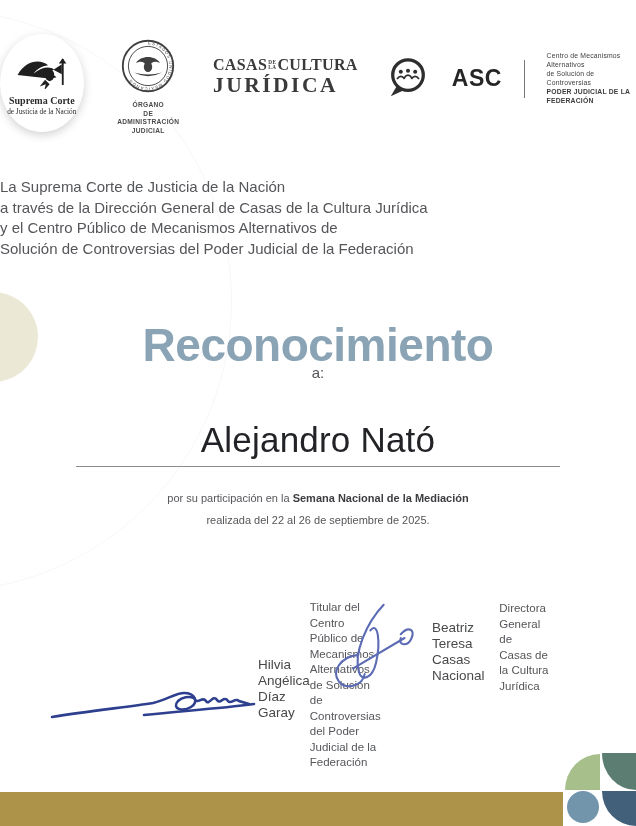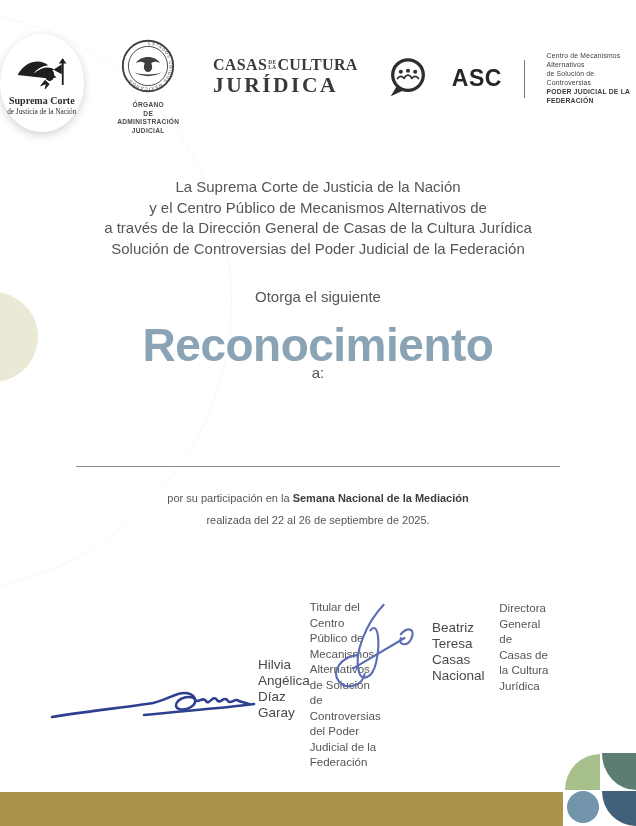--- a/index.html
+++ b/index.html
@@ -39,21 +39,21 @@
         margin:0 1px;}
   .ccj-line2{font-weight:bold;font-size:21.5px;letter-spacing:2.5px;line-height:21px;margin-top:1px;}
   .asc{display:flex;align-items:center;margin-top:18px;gap:22px;}
   .asc-acronym{font-size:23px;font-weight:bold;color:#262626;letter-spacing:.5px;}
   .asc-divider{width:1px;height:38px;background:#777;}
   .asc-text{display:flex;flex-direction:column;justify-content:center;gap:1px;}
   .asc-line{font-size:6.8px;color:#3c3c3c;line-height:8.6px;letter-spacing:.2px;}
   .asc-line.bold{font-weight:bold;}
 
   
-  .intro{position:absolute;top:177px;left:0;width:636px;text-align:center;font-size:15px;
+  .intro{position:absolute;top:177px;left:0;width:636px;text-align:left;font-size:15px;
         line-height:20.5px;color:#55565a;}
   .otorga{position:absolute;top:288px;left:0;width:636px;text-align:center;font-size:15px;
         color:#55565a;}
   .cert-title{position:absolute;top:318px;left:0;width:636px;text-align:center;font-size:46px;
         font-weight:bold;color:#8aa4b5;letter-spacing:-.5px;}
   .a-label{position:absolute;top:364px;left:0;width:636px;text-align:center;font-size:15px;
         color:#55565a;}
   .recipient{position:absolute;top:420px;left:0;width:636px;text-align:center;font-size:35px;
         color:#222326;letter-spacing:.2px;}
   .rule{position:absolute;top:466px;left:76px;width:484px;height:1px;background:#8c8c8c;}
@@ -155,29 +155,29 @@
       <span class="asc-text">
         <span class="asc-line">Centro de Mecanismos Alternativos</span>
         <span class="asc-line">de Solución de Controversias</span>
         <span class="asc-line bold">PODER JUDICIAL DE LA FEDERACIÓN</span>
       </span>
     </div>
   </div>
 
   <div class="intro">
     <div>La Suprema Corte de Justicia de la Nación</div>
+    <div>a través de la Dirección General de Casas de la Cultura Jurídica</div>
     <div>y el Centro Público de Mecanismos Alternativos de</div>
-    <div>a través de la Dirección General de Casas de la Cultura Jurídica</div>
     <div>Solución de Controversias del Poder Judicial de la Federación</div>
   </div>
 
-  <div class="otorga">Otorga el siguiente</div>
   <div class="cert-title">Reconocimiento</div>
   <div class="a-label">a:</div>
 
+  <div class="recipient">Alejandro Nató</div>
   <div class="rule"></div>
 
   <div class="participation">
     <div>
       <span>por su participación en la </span><span class="bold">Semana Nacional de la Mediación</span>
     </div>
     <div>realizada del 22 al 26 de septiembre de 2025.</div>
   </div>
 
   <div class="sig-col left">

